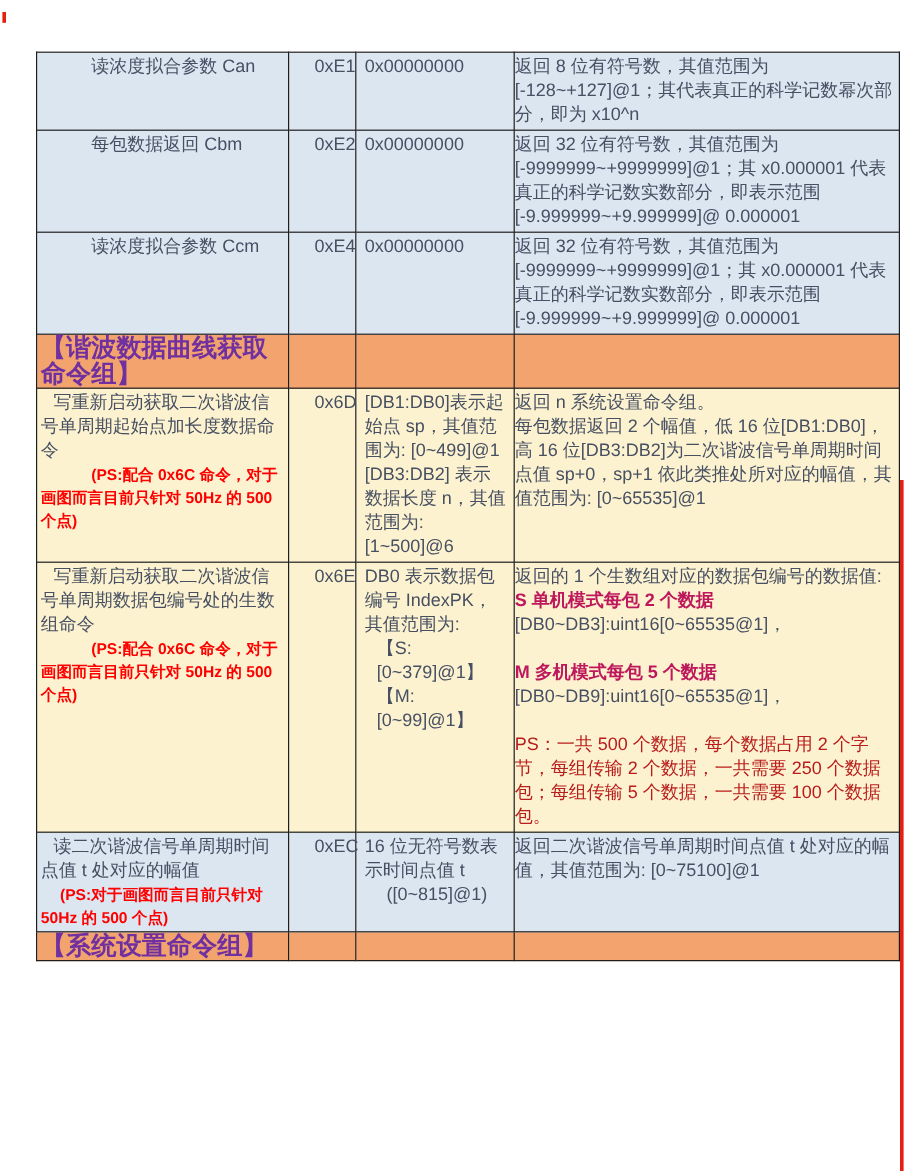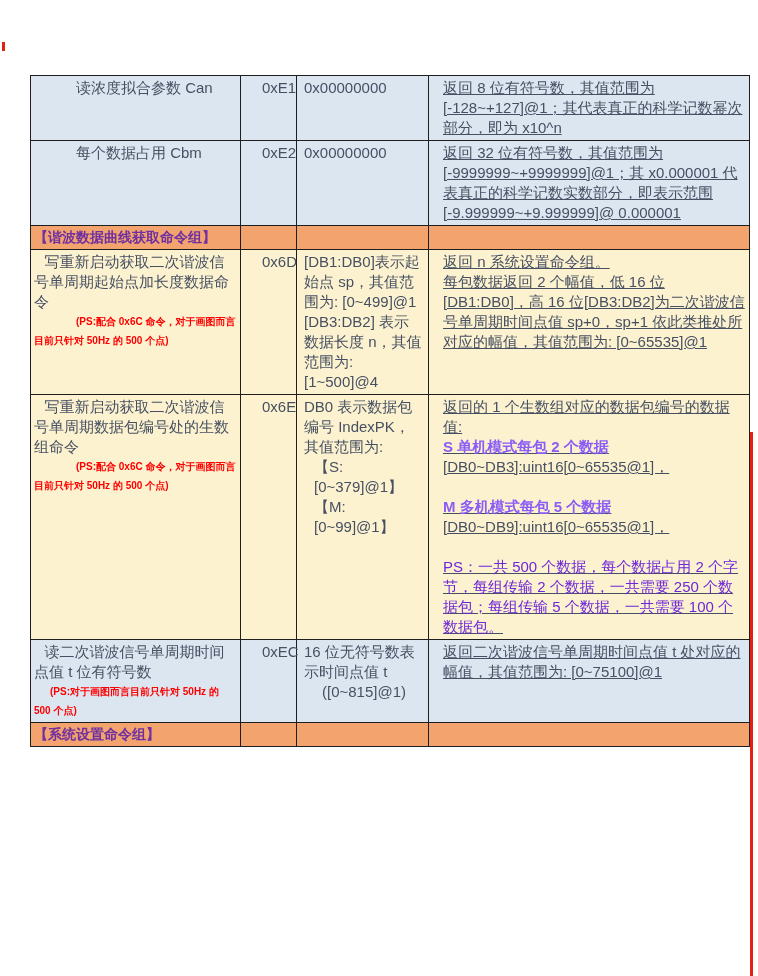--- a/index.html
+++ b/index.html
@@ -1,50 +1,50 @@
 <!DOCTYPE html>
 <html><head>
 <meta charset="utf-8">
 <style>
   * { box-sizing: border-box; }
   html,body { margin:0; padding:0; }
   body {
     width:758px; height:976px; background:#ffffff; overflow:hidden;
     font-family:"Liberation Sans","DejaVu Sans",sans-serif;
   }
-  .page { position:relative; width:758px; height:728px;margin-top:32px; }
+  .page { position:relative; width:758px; height:728px; }
   table.cmd {
     position:absolute; left:30px; top:43px; width:719px;
     border-collapse:collapse; table-layout:fixed;
   }
   td {
     border:1.5px solid #1e1e1e;
     vertical-align:top;
     padding:2px 4px;
     font-size:15px; line-height:20px;
     color:#475063;
   }
   p { margin:0; }
   .r-blue  td { background:#dce6f1; }
   .r-cream td { background:#fcf2cf; }
   .r-sec   td { background:#f2a36e; padding-top:1px; padding-bottom:1px; }
-  .sec-title { color:#7030a0; font-weight:bold; font-size:14px; line-height:21px; }
+  .sec-title { color:#7030a0; font-weight:bold; font-size:21px; line-height:21px; }
   .c-name { padding-left:3px; padding-right:3px; }
   .c-cmd  { padding-left:21px; }
   .c-val  { padding-left:7px; }
-  .c-desc { padding-left:14px;text-decoration:underline; }
+  .c-desc { padding-left:0; }
   .indent-lg { text-indent:2.8em; }
   .indent-sm { text-indent:0.7em; }
-  .ps { color:#fe0000; font-weight:bold; font-size:10px; line-height:19px; }
+  .ps { color:#fe0000; font-weight:bold; font-size:13px; line-height:19px; }
   .ps-lg { text-indent:42px; }
   .ps-sm { text-indent:16px; }
   .note-red { color:#f43b1c; font-size:13px; }
-  .accent { color:#8b5cf6; font-weight:bold; }
+  .accent { color:#be185d; font-weight:bold; }
   .gap { margin-top:20px; }
-  .ps-note { color:#6d28d9; }
+  .ps-note { color:#b91c1c; }
   .pad-s { padding-left:10px; }
   .pad-m { padding-left:18px; }
   .rev-bar  { position:absolute; left:750px; top:400px; width:3px; height:576px; background:#e32012; }
   .rev-tick { position:absolute; left:2px;  top:10px;  width:3px; height:9px;   background:#e32012; }
 </style>
 </head>
 <body>
 
 <div class="page">
 
@@ -67,34 +67,48 @@
       <td class="c-val">
             <p>0x00000000</p>
           </td>
       <td class="c-desc">
             <p>返回 8 位有符号数，其值范围为 [-128~+127]@1；其代表真正的科学记数幂次部分，即为 x10^n</p>
           </td>
     </tr>
 
     <tr class="r-blue">
       <td class="c-name">
-            <p class="indent-lg">每个数据占用 Cbm</p>
+            <p class="indent-lg">每包数据返回 Cbm</p>
           </td>
       <td class="c-cmd">
             <p>0xE2</p>
           </td>
       <td class="c-val">
             <p>0x00000000</p>
           </td>
       <td class="c-desc">
             <p>返回 32 位有符号数，其值范围为 [-9999999~+9999999]@1；其 x0.000001 代表真正的科学记数实数部分，即表示范围 [-9.999999~+9.999999]@ 0.000001</p>
           </td>
     </tr>
 
 
+    <tr class="r-blue">
+      <td class="c-name">
+            <p class="indent-lg">读浓度拟合参数 Ccm</p>
+          </td>
+      <td class="c-cmd">
+            <p>0xE4</p>
+          </td>
+      <td class="c-val">
+            <p>0x00000000</p>
+          </td>
+      <td class="c-desc">
+            <p>返回 32 位有符号数，其值范围为 [-9999999~+9999999]@1；其 x0.000001 代表真正的科学记数实数部分，即表示范围 [-9.999999~+9.999999]@ 0.000001</p>
+          </td>
+    </tr>
 
 
     <tr class="r-sec">
       <td class="c-name">
             <p class="sec-title">【谐波数据曲线获取命令组】</p>
           </td>
       <td></td>
       <td></td>
       <td></td>
     </tr>
@@ -103,21 +117,21 @@
     <tr class="r-cream">
       <td class="c-name">
         <p class="indent-sm">写重新启动获取二次谐波信号单周期起始点加长度数据命令</p>
         <p class="ps ps-lg">(PS:配合 0x6C 命令，对于画图而言目前只针对 50Hz 的 500 个点)</p>
       </td>
       <td class="c-cmd">
             <p>0x6D</p>
           </td>
       <td class="c-val">
         <p>[DB1:DB0]表示起始点 sp，其值范围为: [0~499]@1</p>
-        <p>[DB3:DB2] 表示数据长度 n，其值范围为: [1~500]@4</p>
+        <p>[DB3:DB2] 表示数据长度 n，其值范围为: [1~500]@6</p>
       </td>
       <td class="c-desc">
         <p>返回 n 系统设置命令组。</p>
         <p>每包数据返回 2 个幅值，低 16 位[DB1:DB0]，高 16 位[DB3:DB2]为二次谐波信号单周期时间点值 sp+0，sp+1 依此类推处所对应的幅值，其值范围为: [0~65535]@1</p>
       </td>
     </tr>
 
     <tr class="r-cream">
       <td class="c-name">
         <p class="indent-sm">写重新启动获取二次谐波信号单周期数据包编号处的生数组命令</p>
@@ -136,21 +150,21 @@
         <p class="accent">S 单机模式每包 2 个数据</p>
         <p>[DB0~DB3]:uint16[0~65535@1]，</p>
         <p class="accent gap">M 多机模式每包 5 个数据</p>
         <p>[DB0~DB9]:uint16[0~65535@1]，</p>
         <p class="ps-note gap">PS：一共 500 个数据，每个数据占用 2 个字节，每组传输 2 个数据，一共需要 250 个数据包；每组传输 5 个数据，一共需要 100 个数据包。</p>
       </td>
     </tr>
 
     <tr class="r-blue">
       <td class="c-name">
-        <p class="indent-sm">读二次谐波信号单周期时间点值 t 位有符号数</p>
+        <p class="indent-sm">读二次谐波信号单周期时间点值 t 处对应的幅值</p>
         <p class="ps ps-sm">(PS:对于画图而言目前只针对 50Hz 的 500 个点)</p>
       </td>
       <td class="c-cmd">
             <p>0xEC</p>
           </td>
       <td class="c-val">
         <p>16 位无符号数表示时间点值 t</p>
         <p class="pad-m">([0~815]@1)</p>
       </td>
       <td class="c-desc">

